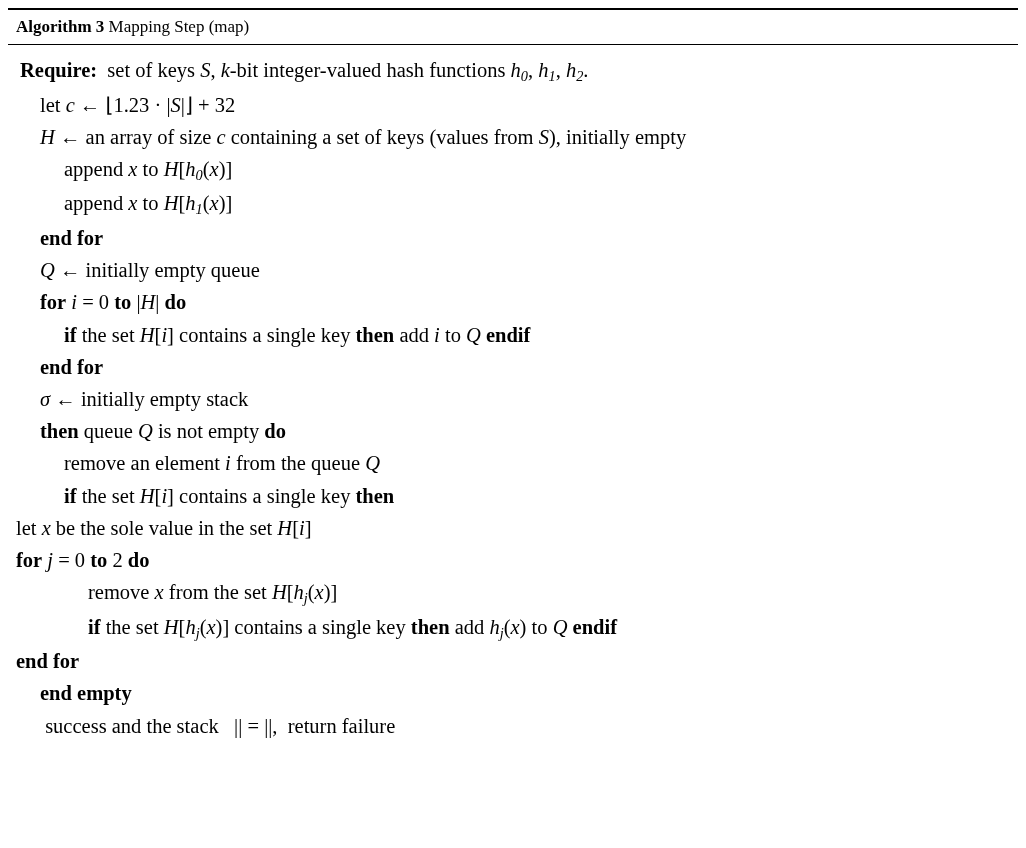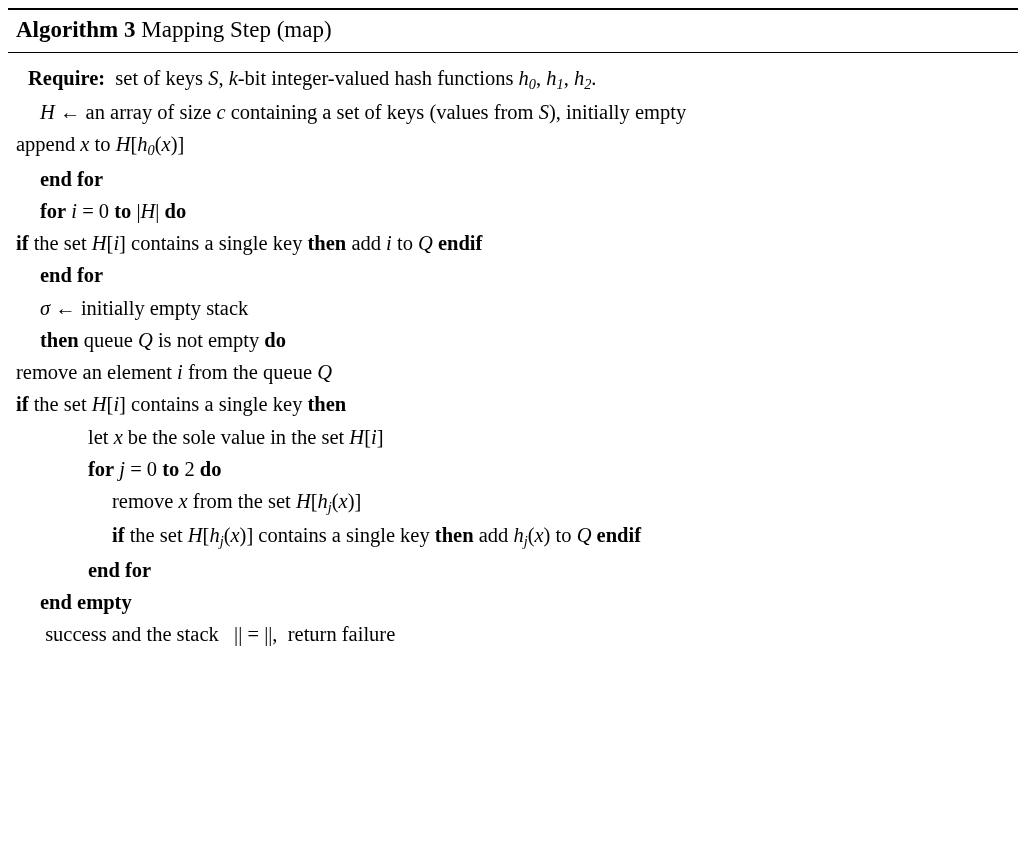--- a/index.html
+++ b/index.html
@@ -20,65 +20,68 @@
     box-sizing: border-box;
   }
   .rule-top {
     border-top: 2px solid #000;
     margin-top: 8px;
   }
   .rule-mid {
     border-top: 1px solid #000;
   }
   .alg-title {
-    font-size: 23px;
+    font-size: 17px;
     padding: 6px 8px 7px 8px;
     line-height: 1.25;
   }
   .alg-title .num {
     font-weight: bold;
   }
   .alg-body {
     font-size: 20.5px;
     line-height: 1.0;
     padding: 9px 8px 10px 8px;
   }
   .line {
     white-space: pre-wrap;
     padding: 3.0px 0;
     line-height: 1.28;
   }
-  .i0 { margin-left: 12px; }
+  .i0 { margin-left: 4px; }
   .i1 { margin-left: 24px; }
-  .i2 { }
-  .i3 { margin-left: 72px; }
-  .i4 { margin-left: 96px; }
+  .i2 { margin-left: 48px; }
+  .i3 { }
+  .i4 { margin-left: 72px; }
   b { font-weight: bold; }
   i { font-style: italic; }
   sub {
     font-size: 0.7em;
     vertical-align: -0.28em;
     font-style: italic;
   }
 </style>
 </head>
 <body>
 
 <div class="algorithm">
   <div class="rule-top"></div>
   <div class="alg-title">
     <span class="num">Algorithm 3</span>
     <span>Mapping Step (map)</span>
   </div>
   <div class="rule-mid"></div>
   <div class="alg-body" id="alg-body">
       <div class="line i0"><b>Require:</b>&nbsp; set of keys <i>S</i>, <i>k</i>-bit integer-valued hash functions <i>h</i><sub>0</sub>, <i>h</i><sub>1</sub>, <i>h</i><sub>2</sub>.</div>
+      <div class="line i1">let <i>c</i> ← ⌊1.23 · |<i>S</i>|⌋ + 32</div>
       <div class="line i1"><i>H</i> ← an array of size <i>c</i> containing a set of keys (values from <i>S</i>), initially empty</div>
       <div class="line i2">append <i>x</i> to <i>H</i>[<i>h</i><sub>0</sub>(<i>x</i>)]</div>
+      <div class="line i2">append <i>x</i> to <i>H</i>[<i>h</i><sub>1</sub>(<i>x</i>)]</div>
       <div class="line i1"><b>end for</b></div>
+      <div class="line i1"><i>Q</i> ← initially empty queue</div>
       <div class="line i1"><b>for</b> <i>i</i> = 0 <b>to</b> |<i>H</i>| <b>do</b></div>
       <div class="line i2"><b>if</b> the set <i>H</i>[<i>i</i>] contains a single key <b>then</b> add <i>i</i> to <i>Q</i> <b>endif</b></div>
       <div class="line i1"><b>end for</b></div>
       <div class="line i1"><i>σ</i> ← initially empty stack</div>
       <div class="line i1"><b>then</b> queue <i>Q</i> is not empty <b>do</b></div>
       <div class="line i2">remove an element <i>i</i> from the queue <i>Q</i></div>
       <div class="line i2"><b>if</b> the set <i>H</i>[<i>i</i>] contains a single key <b>then</b></div>
       <div class="line i3">let <i>x</i> be the sole value in the set <i>H</i>[<i>i</i>]</div>
       <div class="line i3"><b>for</b> <i>j</i> = 0 <b>to</b> 2 <b>do</b></div>
       <div class="line i4">remove <i>x</i> from the set <i>H</i>[<i>h<sub>j</sub></i>(<i>x</i>)]</div>

